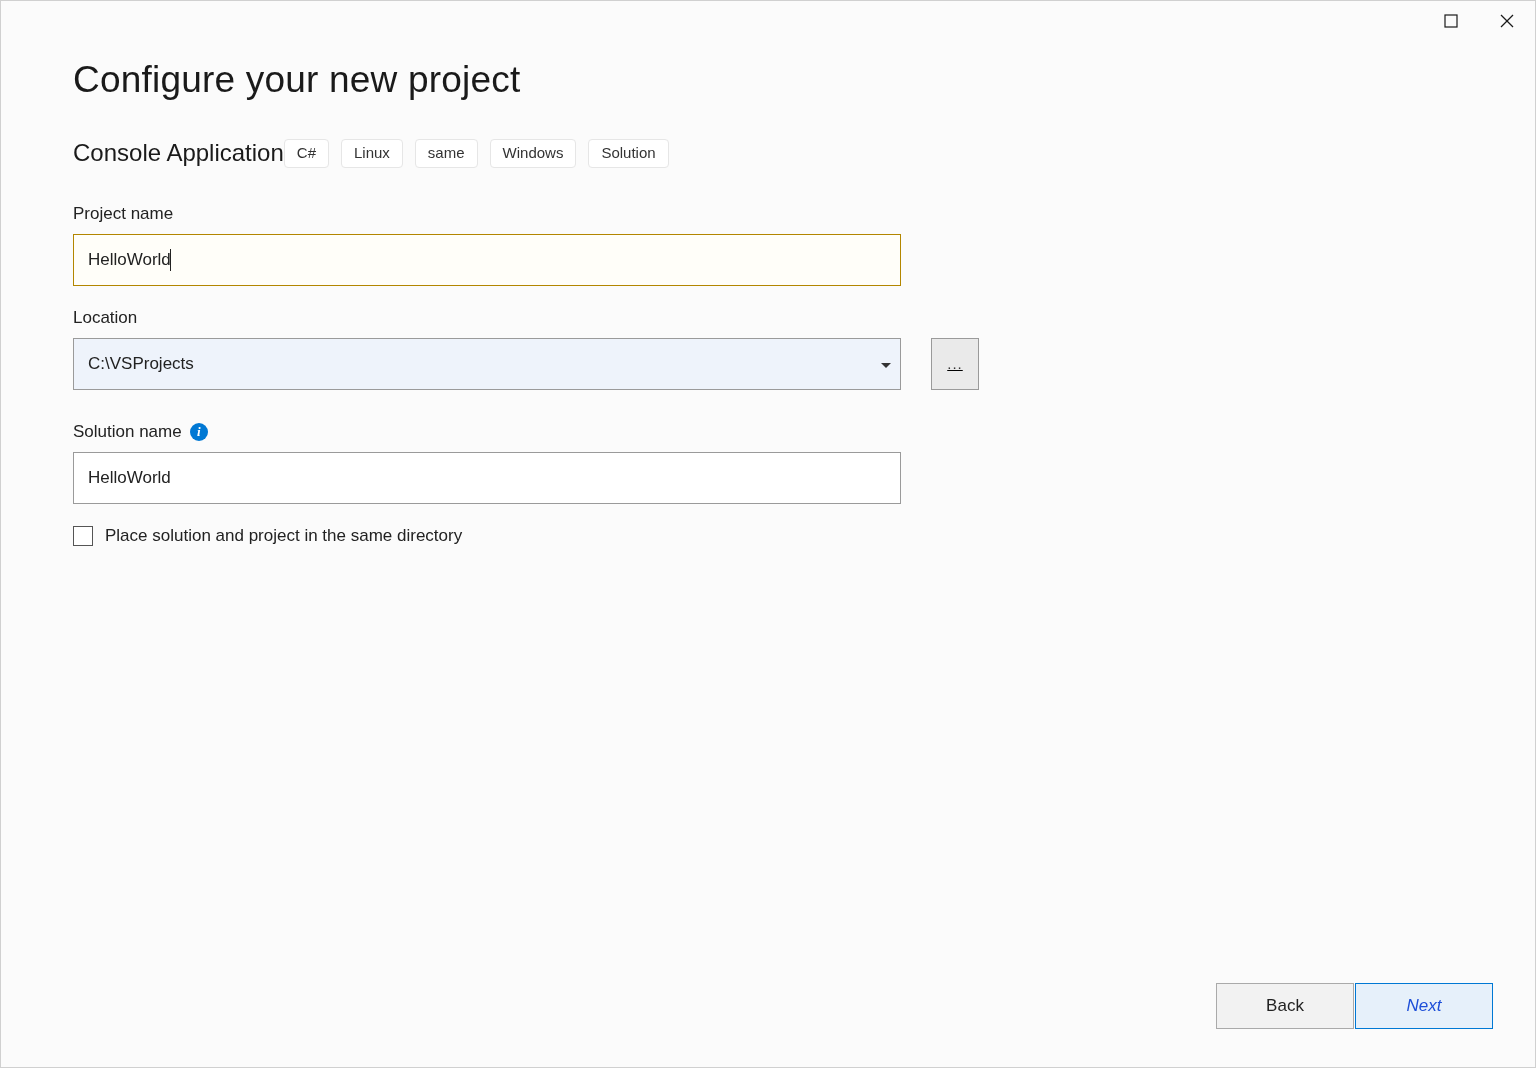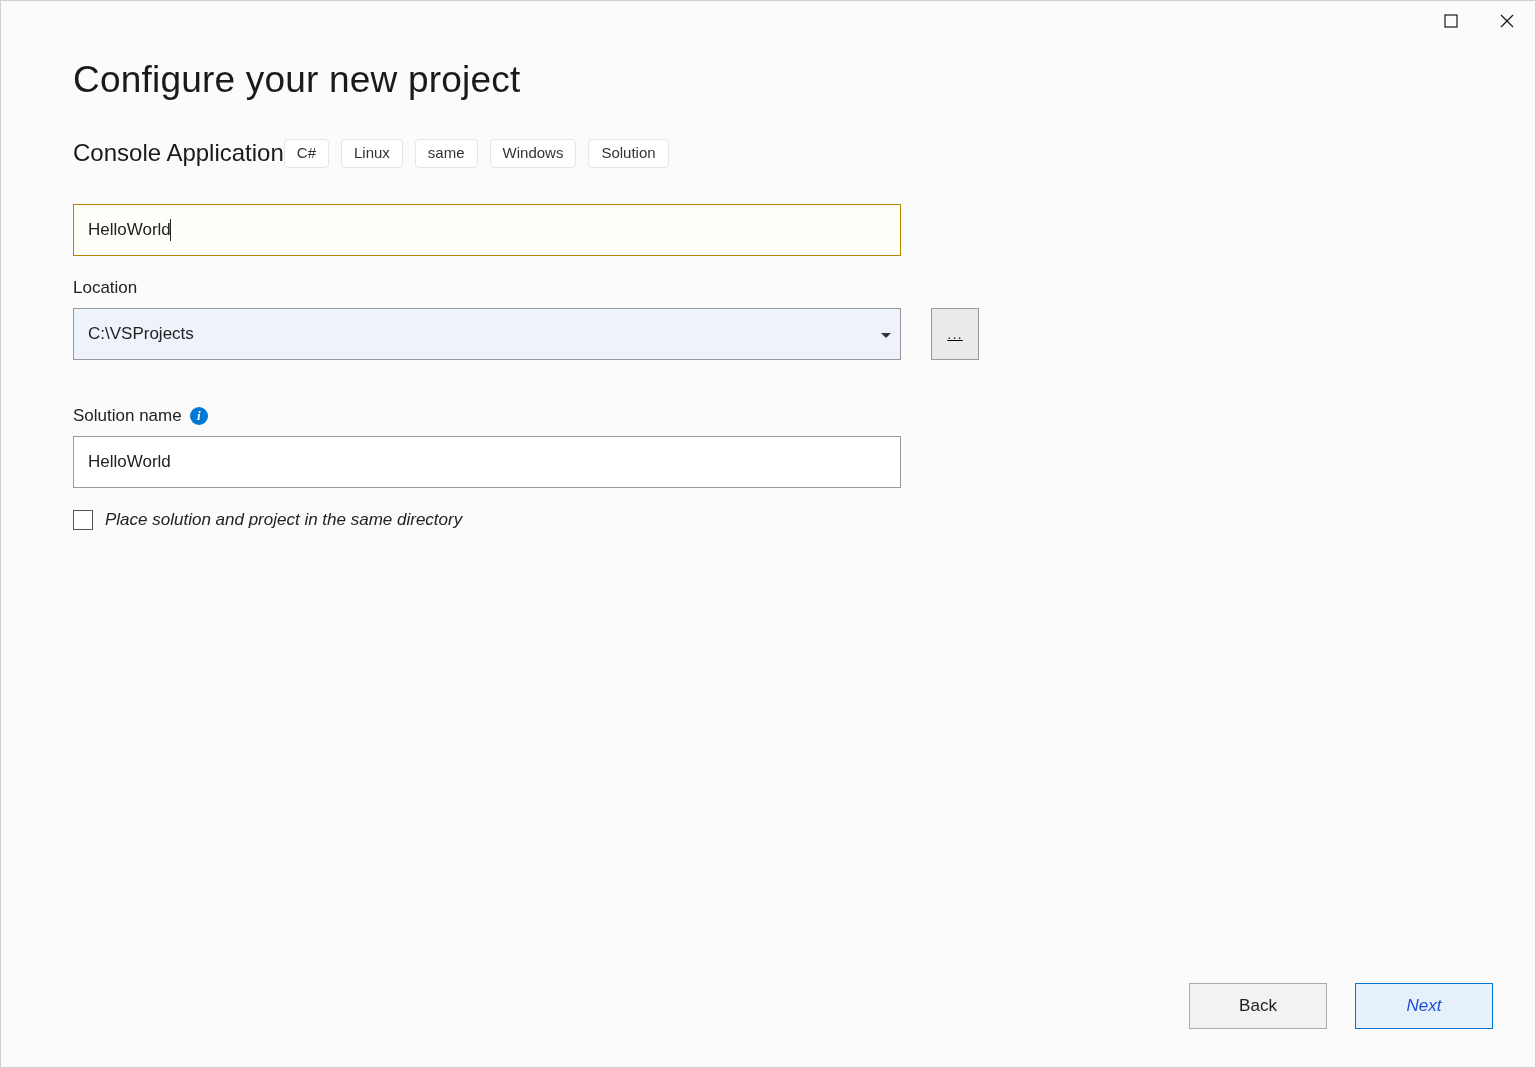--- a/index.html
+++ b/index.html
@@ -148,39 +148,38 @@
       display: flex;
       align-items: center;
       justify-content: center;
       letter-spacing: 1px;
     }
     .checkbox-row {
       display: flex;
       align-items: center;
       gap: 12px;
       margin-top: 18px;
-      font-style: italic;
     }
     .checkbox-box {
       width: 20px;
       height: 20px;
       border: 1.5px solid #555;
       background: #fff;
       cursor: pointer;
     }
     .checkbox-label {
       font-size: 17px;
       color: #222;
     }
     .footer {
       position: absolute;
       bottom: 38px;
       right: 42px;
       display: flex;
-      gap: 28px;
+      gap: 1px;
     }
     .btn {
       width: 138px;
       height: 46px;
       font-size: 17px;
       font-family: inherit;
       cursor: pointer;
       display: flex;
       align-items: center;
       justify-content: center;
@@ -242,20 +241,21 @@
     <div class="tags">
       <span class="tag">C#</span>
       <span class="tag">Linux</span>
       <span class="tag">same</span>
       <span class="tag">Windows</span>
       <span class="tag">Solution</span>
     </div>
   </div>
 
   <div class="field-group">
+    <div class="field-label">Project name</div>
     <div class="proj-display">
       <span>HelloWorld</span>
         <span class="caret-line"></span>
     </div>
   </div>
 
   <div class="field-group">
     <div class="field-label">Location</div>
     <div class="input-row">
       <div class="combo-wrap">
@@ -263,21 +263,21 @@
         <span class="combo-caret">
           <svg viewBox="0 0 10 6">
               <path d="M0 0 L5 5 L10 0 Z"></path>
             </svg>
         </span>
       </div>
       <button class="browse-btn">...</button>
     </div>
   </div>
 
-  <div class="field-group" style="margin-top:46px;">
+  <div class="field-group" style="margin-top:32px;">
     <div class="field-label">
       <span>Solution name</span>
       <span class="info-icon">i</span>
     </div>
     <input type="text" class="solution-input" value="HelloWorld" style="">
   </div>
 
   <div class="checkbox-row">
     <div class="checkbox-box"></div>
     <span class="checkbox-label">Place solution and project in the same directory</span>

